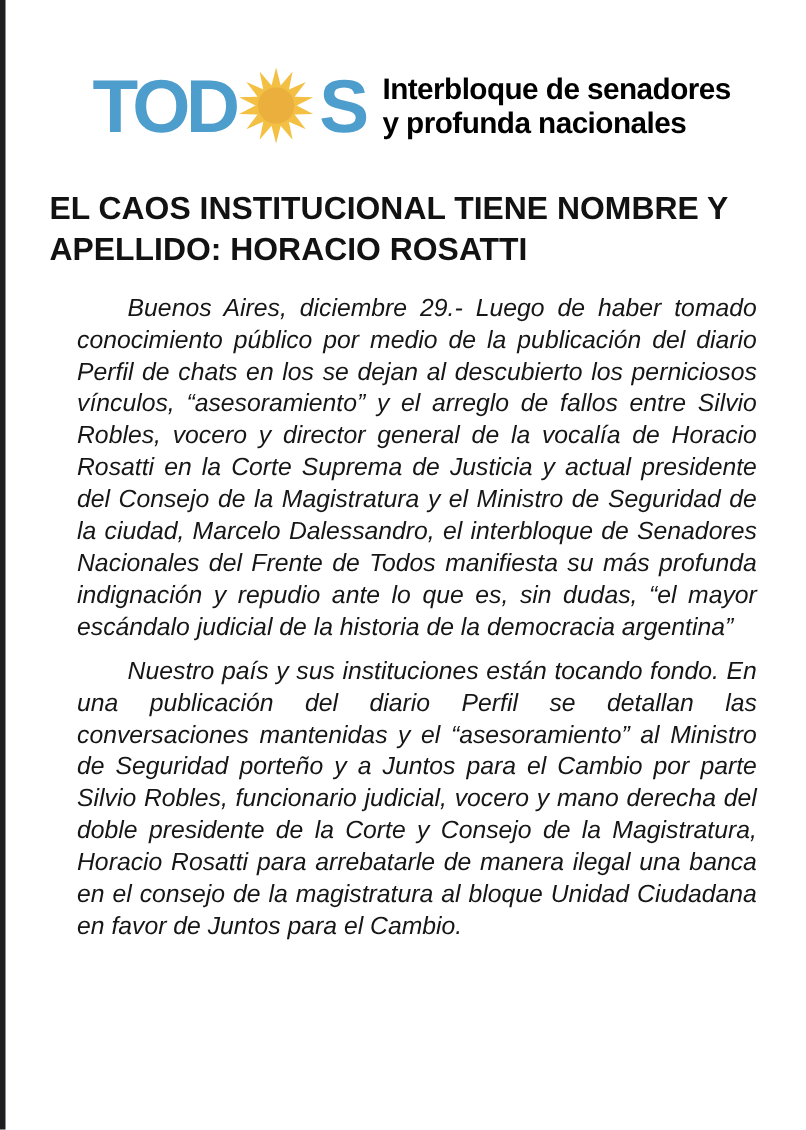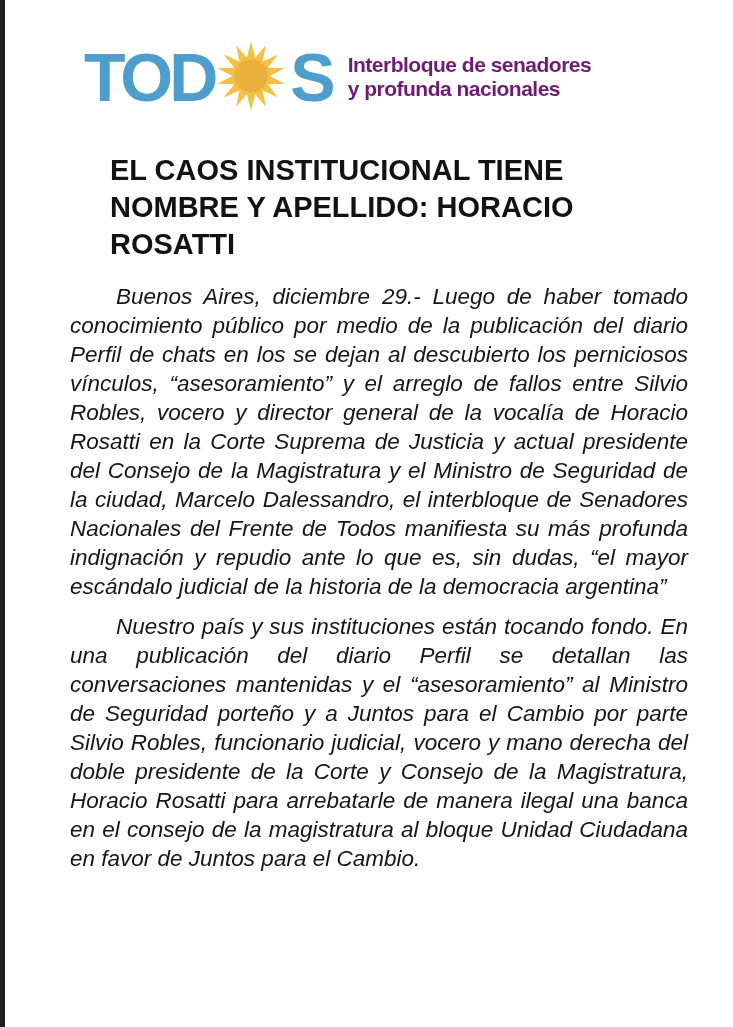--- a/index.html
+++ b/index.html
@@ -16,21 +16,21 @@
   }
   .edge-strip {
     position: absolute;
     left: 0; top: 0;
     width: 5px; height: 100%;
     background: #1e1e20;
   }
   .header {
     display: flex;
     align-items: center;
-    padding: 36px 0 0 84px;
+    padding: 56px 0 0 84px;
     gap: 16px;
   }
   .logo {
     display: flex;
     align-items: center;
     line-height: 1;
   }
   .logo-text {
     color: #4d9dcd;
     font-weight: bold;
@@ -41,28 +41,28 @@
   }
   .logo-text.s-part { margin-left: 2px; }
   .sun {
     width: 72px;
     height: 80px;
     margin: 0 1px;
     flex: 0 0 auto;
   }
   .tagline {
     font-weight: bold;
-    font-size: 21px;
+    font-size: 27px;
     line-height: 1.16;
-    color: #701a75;
+    color: #000000;
     letter-spacing: -0.5px;
     padding-top: 2px;
   }
   .title {
-    margin: 36px 44px 0 110px;
+    margin: 36px 44px 0 45px;
     font-size: 29px;
     font-weight: bold;
     line-height: 1.28;
     color: #121212;
   }
   .body-text {
     margin: 19px 45px 0 70px;
     font-size: 22.5px;
     line-height: 29px;
     text-align: justify;

